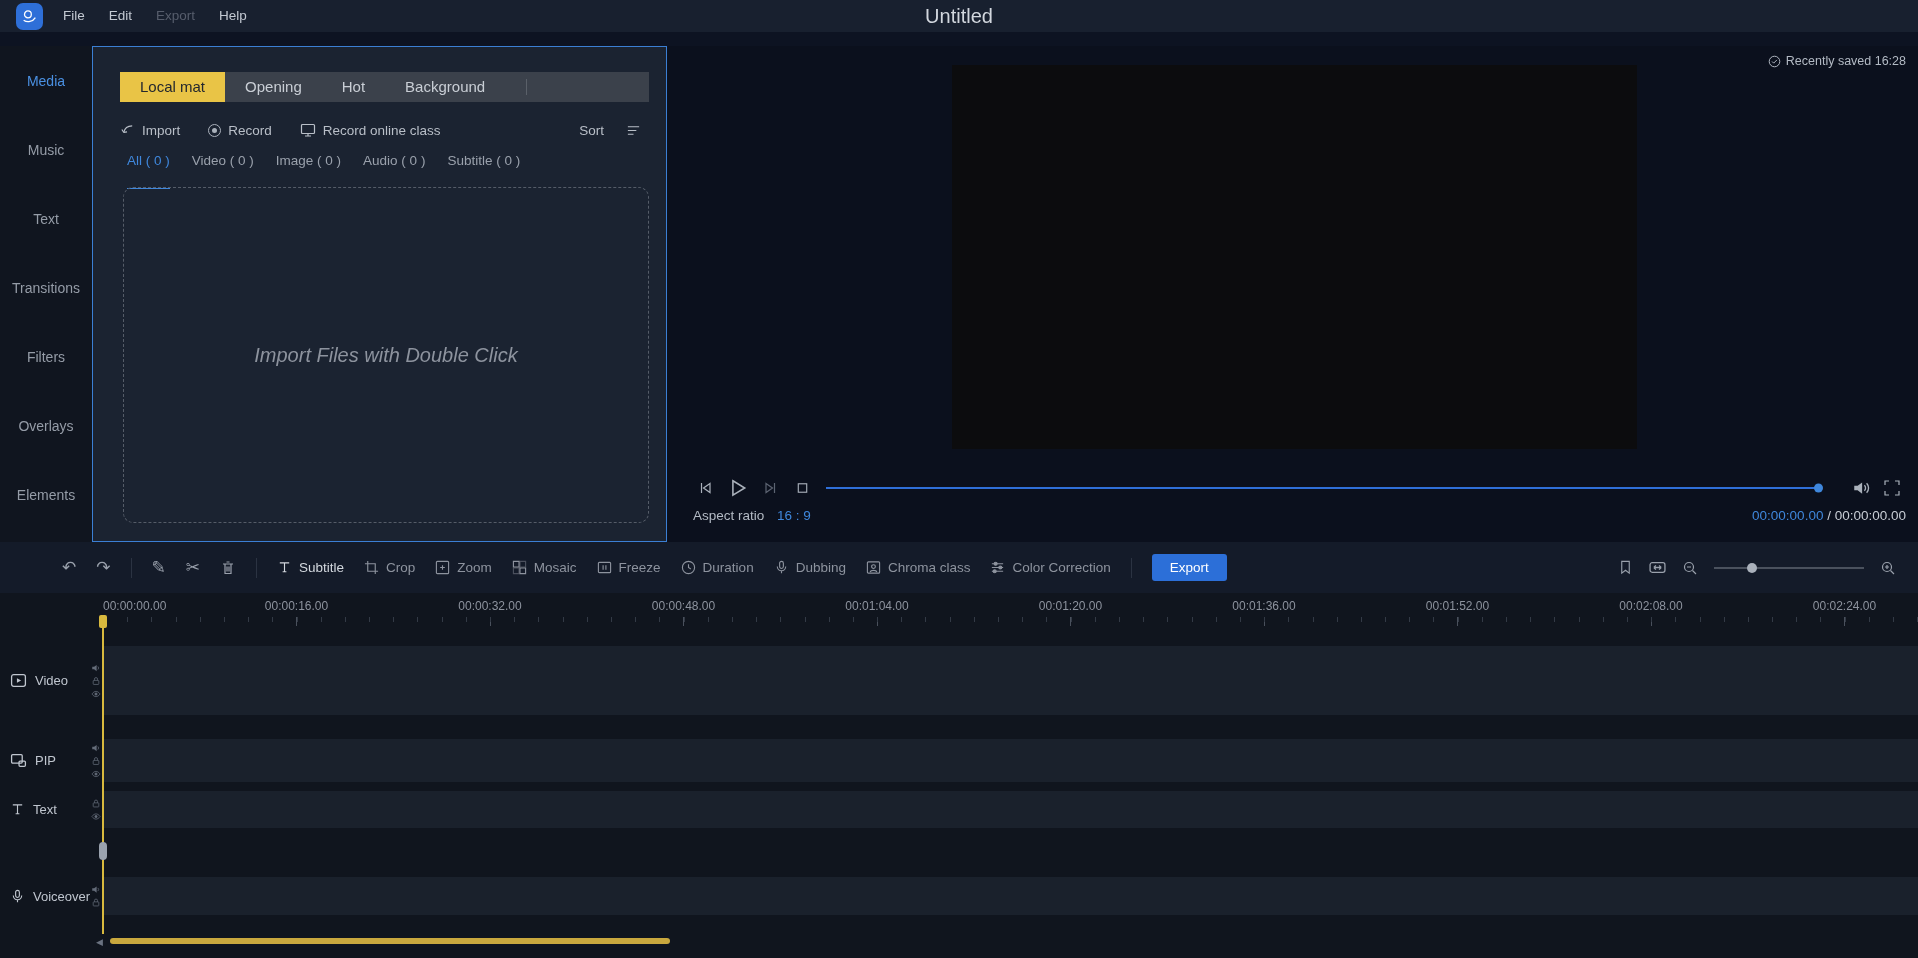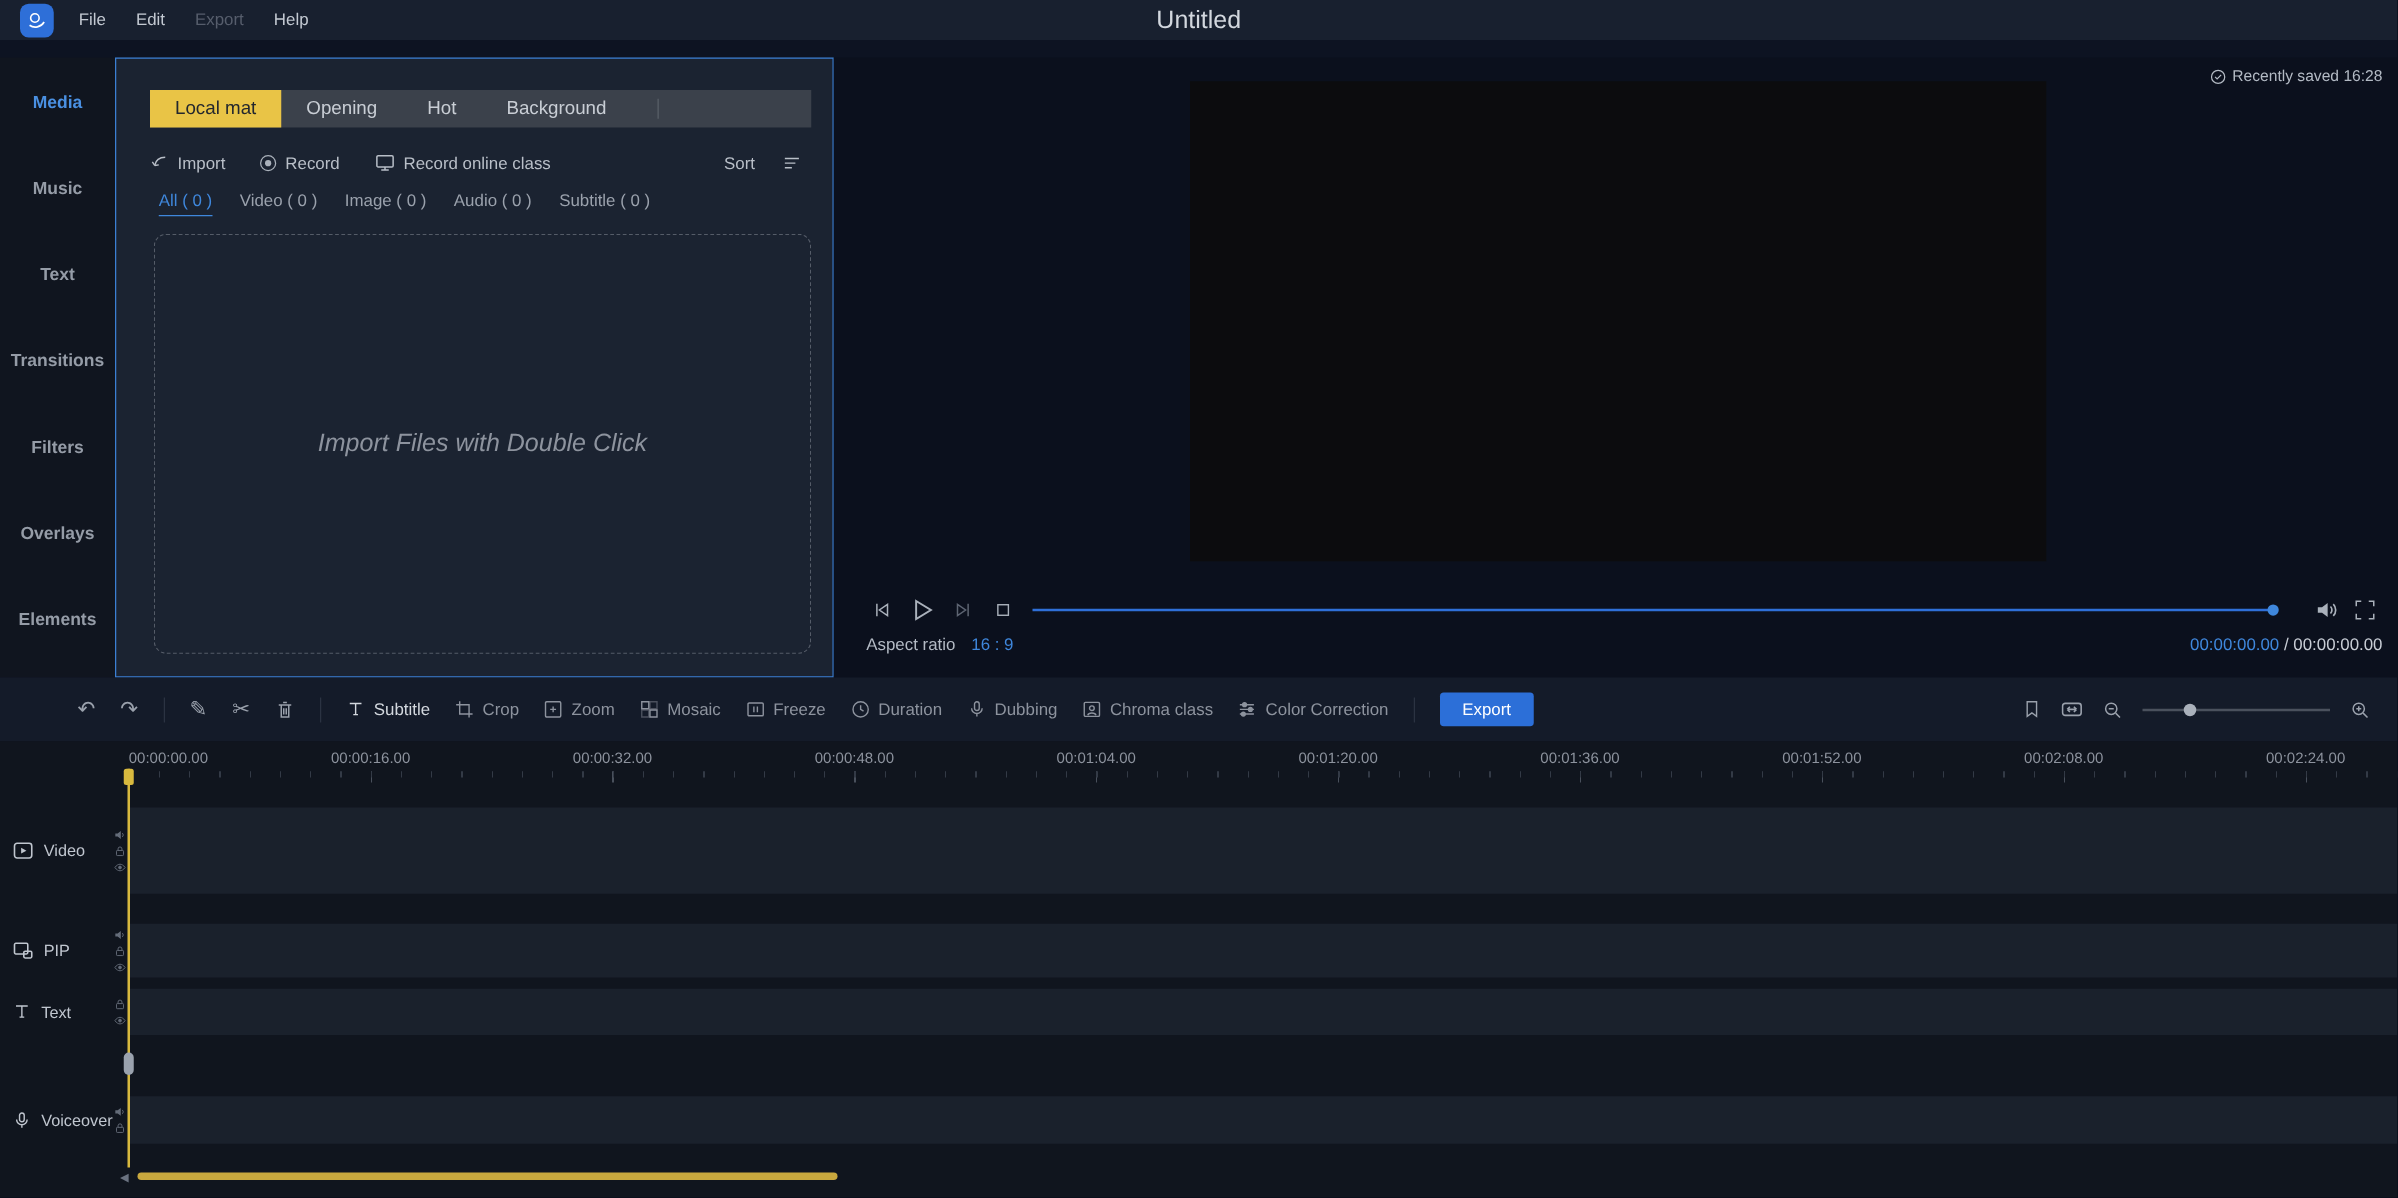--- a/index.html
+++ b/index.html
@@ -23,40 +23,40 @@
   .account { display:flex; align-items:center; gap:6px; padding:0 10px; color:#c3c9d2; font-size:13.5px; }
   .more-dots { font-size:16px; padding:0 12px; color:#aab0ba; }
   .win-btn { width:32px; height:46px; display:flex; align-items:center; justify-content:center; color:#c3c9d2; }
   .min-glyph { display:block; width:11px; border-top:1.5px solid #c3c9d2; }
   .max-glyph { display:block; width:10px; height:10px; border:1.2px solid #c3c9d2; border-radius:1px; }
   .close-glyph { font-size:18px; line-height:1; }
 
   
   .sidebar { position:absolute; left:0; top:46px; width:92px; height:496px; background:#10151f; }
   .side-item { height:69px; display:flex; align-items:center; justify-content:center;
-               color:#959ca7; font-size:14px;font-weight:bold; }
+               color:#959ca7; font-size:14px; }
   .side-item.active { color:#4a90e2; }
 
   
   .media-panel { position:absolute; left:92px; top:46px; width:575px; height:496px;
                  background:#1b2331; border:1px solid #3b7fd4; }
   .tabbar { position:absolute; left:27px; top:25px; width:529px; height:30px; background:#3b414b;
             display:flex; align-items:center; }
   .tab { padding:0 20px; height:30px; line-height:30px; font-size:15px; color:#c9ced5; white-space:nowrap; }
   .tab.active { background:#e9c446; color:#23272e; }
   .tab-divider { width:1px; height:16px; background:#5a6069; margin-left:auto; margin-right:122px; }
   .actions-row { position:absolute; left:27px; top:68px; width:529px; height:30px; display:flex;
                  align-items:center; color:#b9bfc8; }
   .action { display:flex; align-items:center; gap:7px; margin-right:28px; font-size:13.5px; }
   .sort-action { margin-left:auto; margin-right:8px; display:flex; align-items:center; gap:22px; font-size:13.5px; }
   .rec-ring { width:13px; height:13px; border:1.5px solid #aab1bb; border-radius:50%;
               display:flex; align-items:center; justify-content:center; }
   .rec-dot { width:5px; height:5px; border-radius:50%; background:#aab1bb; }
   .filter-row { position:absolute; left:34px; top:106px; display:flex; gap:22px; font-size:13.5px; color:#9aa1ac; }
-  .filter { padding-bottom:4px; white-space:nowrap; }
+  .filter { padding-bottom:20px; white-space:nowrap; }
   .filter.active { color:#3f87dc; border-bottom:1.5px solid #3f87dc; }
   .dropzone { position:absolute; left:30px; top:140px; width:526px; height:336px;
               border:1.5px dashed #555c68; border-radius:10px; display:flex;
               align-items:center; justify-content:center; }
   .dropzone-text { font-style:italic; font-size:20px; color:#8d939e; }
 
   
   .preview { position:absolute; left:667px; top:46px; width:1251px; height:496px; background:#0b101d; }
   .saved-status { position:absolute; right:12px; top:8px; display:flex; align-items:center; gap:5px;
                   font-size:12.5px; color:#b3bac4; }

